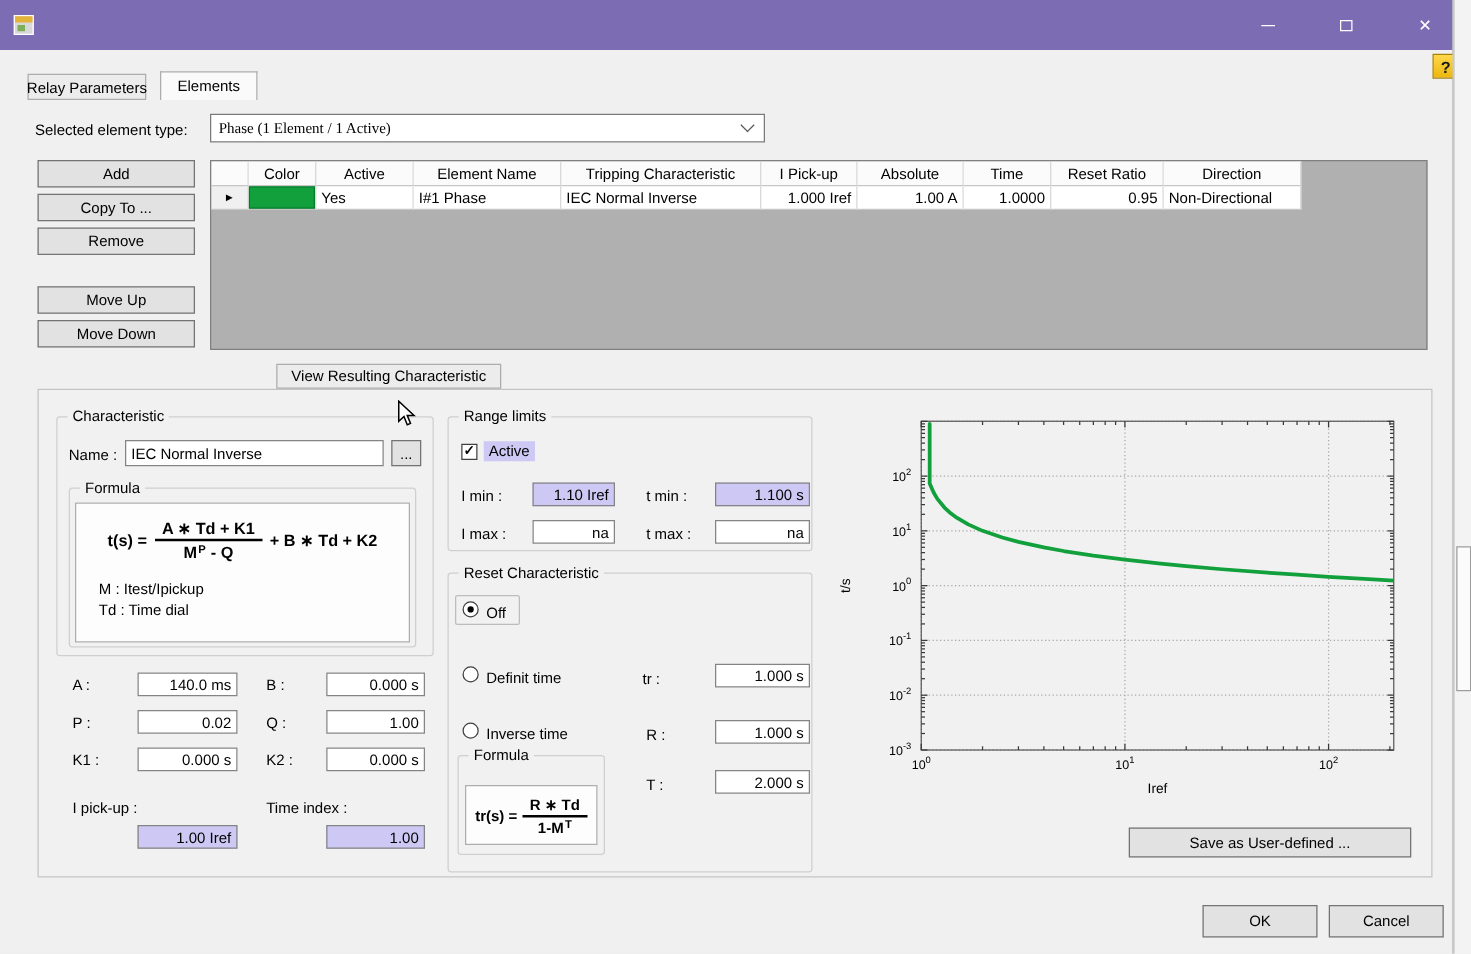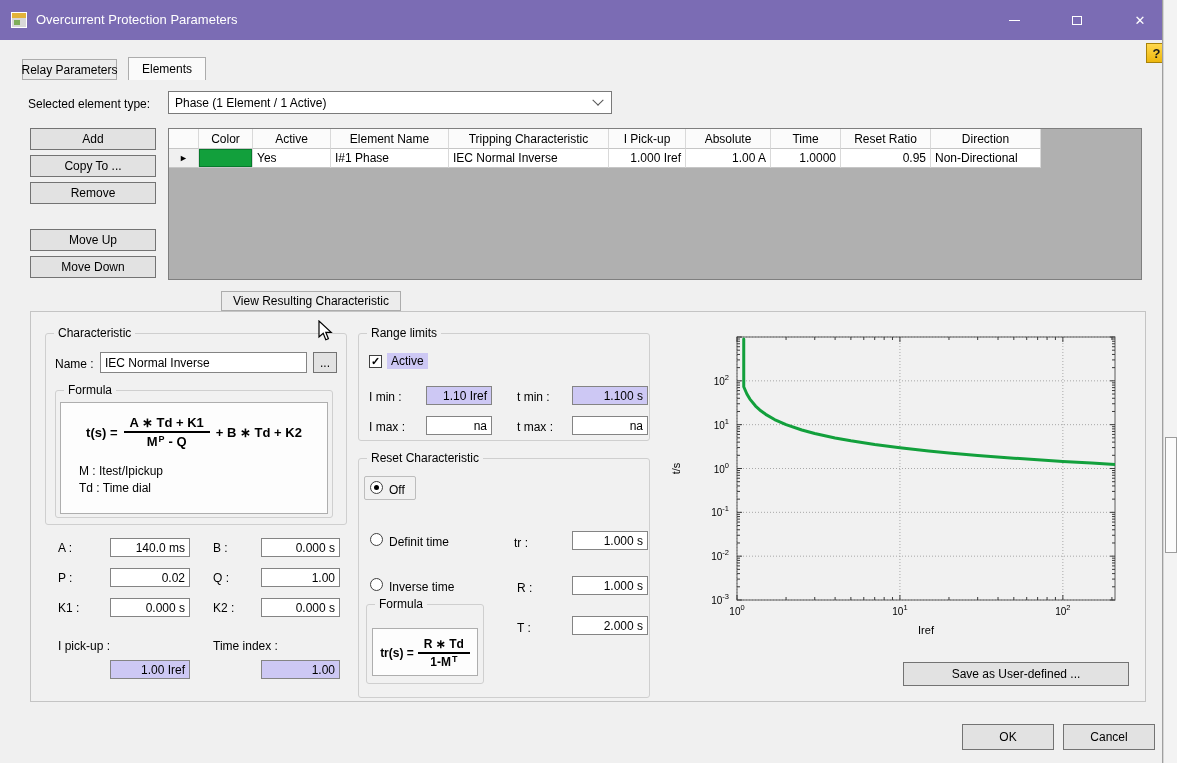--- a/index.html
+++ b/index.html
@@ -25,21 +25,21 @@
   
   .tab{position:absolute;display:flex;align-items:center;justify-content:center;font-size:12px;background:#f0f0f0;border:1px solid #acacac;white-space:nowrap;}
   .tab.active{background:var(--pagebg);border-bottom:none;z-index:3;}
   .tab.inactive{background:#ececec;}
   
   .lbl{position:absolute;font-size:12px;white-space:nowrap;line-height:14px;}
   .btn{position:absolute;background:#e2e2e2;border:1px solid #737373;font-size:12px;display:flex;align-items:center;justify-content:center;white-space:nowrap;}
   .tb{position:absolute;background:#fff;border:1px solid #848484;font-size:12px;display:flex;align-items:center;padding:0 4px;white-space:nowrap;overflow:hidden;}
   .tb.right{justify-content:flex-end;padding-left:28px;}
   .tb.hl{background:var(--hl);}
-  .dd{position:absolute;background:#fff;border:1px solid #7a7a7a;display:flex;align-items:center;justify-content:space-between;padding:0 9px 0 6px;font-size:12px;}
+  .dd{position:absolute;background:#fff;border:1px solid #7a7a7a;display:flex;align-items:center;justify-content:space-between;padding:0 9px 0 6px;font-size:12px;font-family:Liberation Serif, serif;}
   .chev{width:8px;height:8px;border-right:1.6px solid #555;border-bottom:1.6px solid #555;transform:rotate(45deg) translate(-2px,-2px);}
   
   .grid{position:absolute;left:168px;top:128px;width:974px;height:152px;background:#b0b0b0;border:1px solid #7f7f7f;overflow:hidden;}
   .ghead,.grow{display:flex;width:fit-content;}
   .ghead{height:20px;}
   .grow{height:19px;}
   .gc{border-right:1px solid #d9d9d9;border-bottom:1px solid #c6c6c6;background:#fbfbfb;font-size:12px;display:flex;align-items:center;padding:0 4px;overflow:hidden;white-space:nowrap;}
   .ghead .gc{justify-content:center;padding:0 2px;}
   .grow .gc{background:#fff;}
   .gc.num{justify-content:flex-end;}
@@ -79,21 +79,20 @@
   .cursor{position:absolute;left:318px;top:320px;z-index:20;}
 </style>
 </head>
 <body>
 
 <div class="screen">
   <div class="window">
 
     <div class="titlebar">
       <div class="app-icon"></div>
-      <div class="wtitle">Overcurrent Protection Parameters</div>
       <div class="win-btn" style="left:991px;">
           <span class="glyph-min"></span>
         </div>
       <div class="win-btn" style="left:1054px;">
           <span class="glyph-max"></span>
         </div>
       <div class="win-btn" style="left:1117px;">
           <span class="glyph-close">✕</span>
         </div>
     </div>

